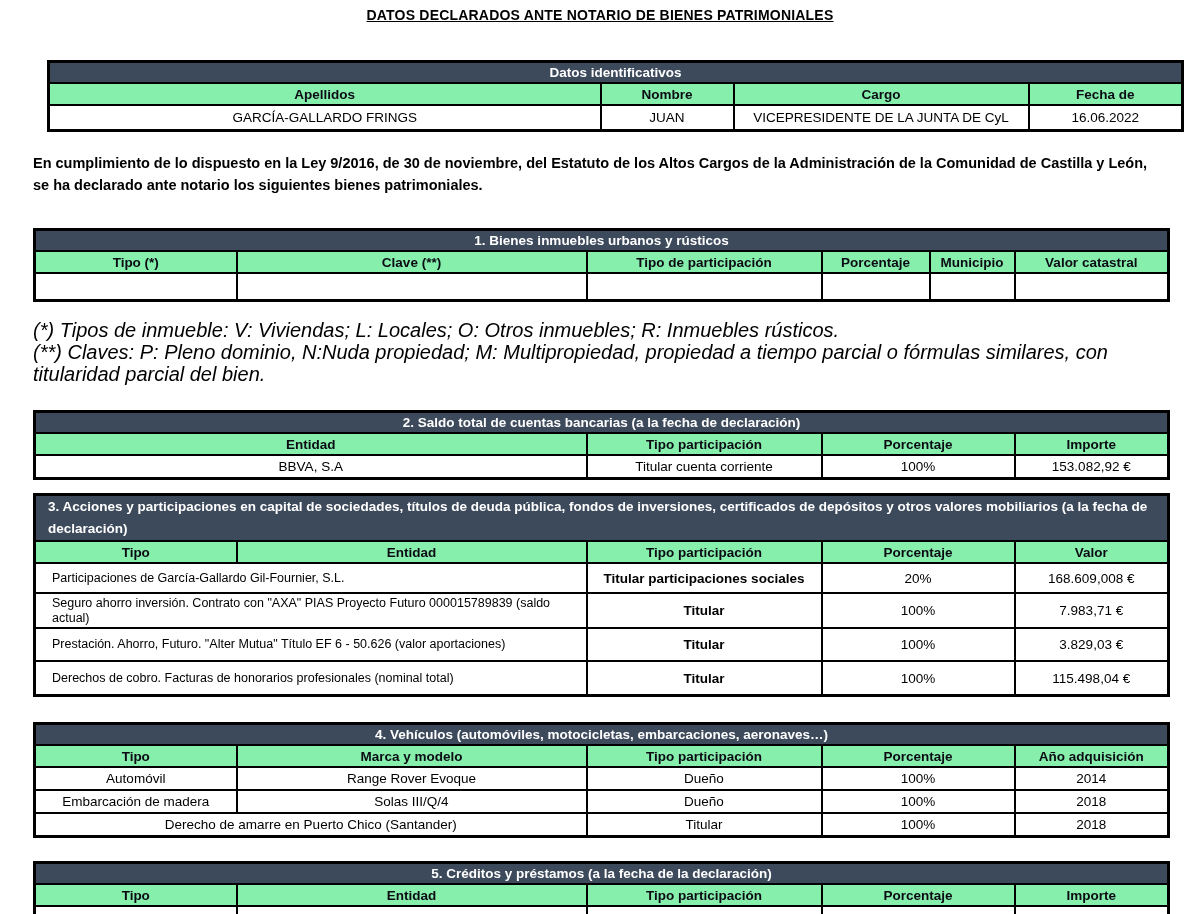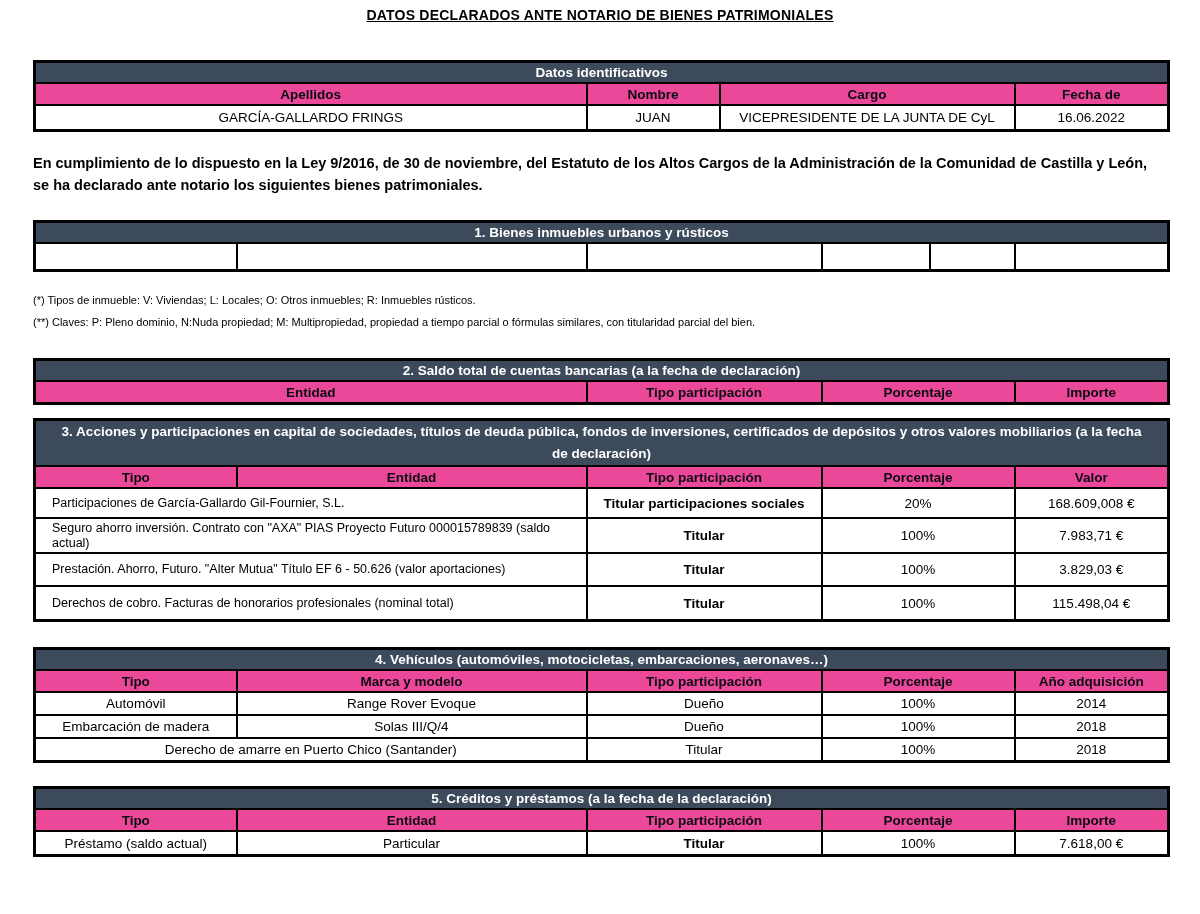--- a/index.html
+++ b/index.html
@@ -21,46 +21,46 @@
   }
   table.tbl td {
     border:2px solid #000; padding:0 4px; font-size:13.5px;
     overflow:hidden; vertical-align:middle; background:#fff;
   }
   tr.sec-head td {
     background:#3D4A5C; color:#fff; font-weight:bold; text-align:center;
     height:19px; font-size:13.5px;
   }
   tr.col-head td {
-    background:#ec4899; color:#0b0b14; font-weight:bold; text-align:center;
+    background:#86efac; color:#0b0b14; font-weight:bold; text-align:center;
     height:20px; font-size:13.5px;
   }
   tr.data td { text-align:center; height:22px; }
   .left  { text-align:center; }
   .bold  { font-weight:bold; }
 
-  .t-identity { margin-top:36px; }
+  .t-identity { margin-top:36px;margin-left:14px; }
   .t-identity tr.data td { height:23px; }
 
   .intro {
     margin:21px 0 0 0; font-weight:bold; font-size:14.5px; line-height:21.5px;
   }
 
-  .t1 { margin-top:24px; }
+  .t1 { margin-top:32px; }
   .t1 tr.data td { height:25px; }
 
-  .footnote { margin:0; font-size:11px; line-height:22px; }
+  .footnote { margin:0; font-size:20px; line-height:22px;font-style:italic; }
   .footnote.first { margin-top:17px; }
 
   .t2 { margin-top:25px; }
   .t2 tr.data td { height:21px; }
 
   .t3 { margin-top:13px; }
   .t3 tr.sec-head td {
-    text-align:center; height:44px; line-height:22px; padding:0 18px;
+    text-align:left; height:44px; line-height:22px; padding:0 12px;
   }
   .t3 tr.data td { height:26px; }
   .t3 td.desc { text-align:left; font-size:12.5px; line-height:15px; padding:1px 16px; }
   .t3 tr.r2 td, .t3 tr.r3 td { height:31px; }
   .t3 tr.r4 td { height:29px; }
   .t3 tr.r5 td { height:30px; }
 
   .t4 { margin-top:25px; }
   .t4 tr.data td { height:21px; }
 
@@ -108,20 +108,28 @@
         <col style="width:350px">
         <col style="width:235px">
         <col style="width:108px">
         <col style="width:85px">
         <col style="width:154px">
       </colgroup>
     <tbody>
         <tr class="sec-head">
       <td colspan="6">1. Bienes inmuebles urbanos y rústicos</td>
     </tr>
+    <tr class="col-head">
+      <td>Tipo (*)</td>
+      <td>Clave (**)</td>
+      <td>Tipo de participación</td>
+      <td>Porcentaje</td>
+      <td>Municipio</td>
+      <td>Valor catastral</td>
+    </tr>
     <tr class="data">
       <td></td>
       <td></td>
       <td></td>
       <td></td>
       <td></td>
       <td></td>
     </tr>
   </tbody>
     </table>
@@ -138,20 +146,26 @@
       </colgroup>
     <tbody>
         <tr class="sec-head">
       <td colspan="4">2. Saldo total de cuentas bancarias (a la fecha de declaración)</td>
     </tr>
     <tr class="col-head">
       <td>Entidad</td>
       <td>Tipo participación</td>
       <td>Porcentaje</td>
       <td>Importe</td>
+    </tr>
+    <tr class="data">
+      <td>BBVA, S.A</td>
+      <td>Titular cuenta corriente</td>
+      <td>100%</td>
+      <td>153.082,92 €</td>
     </tr>
   </tbody>
     </table>
 
   <table class="tbl t3">
     <colgroup>
         <col style="width:202px">
         <col style="width:350px">
         <col style="width:235px">
         <col style="width:193px">

